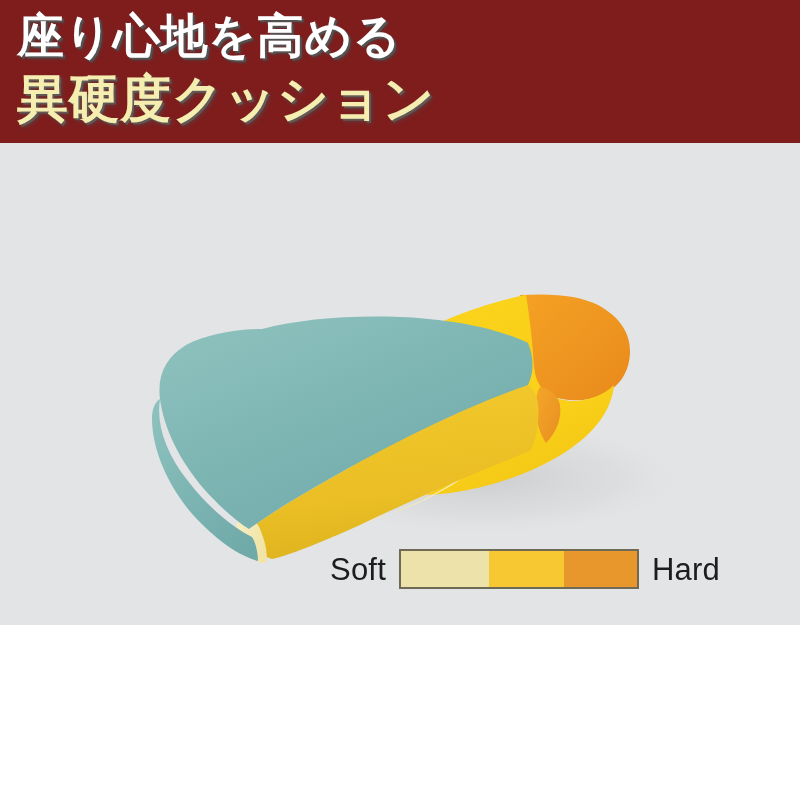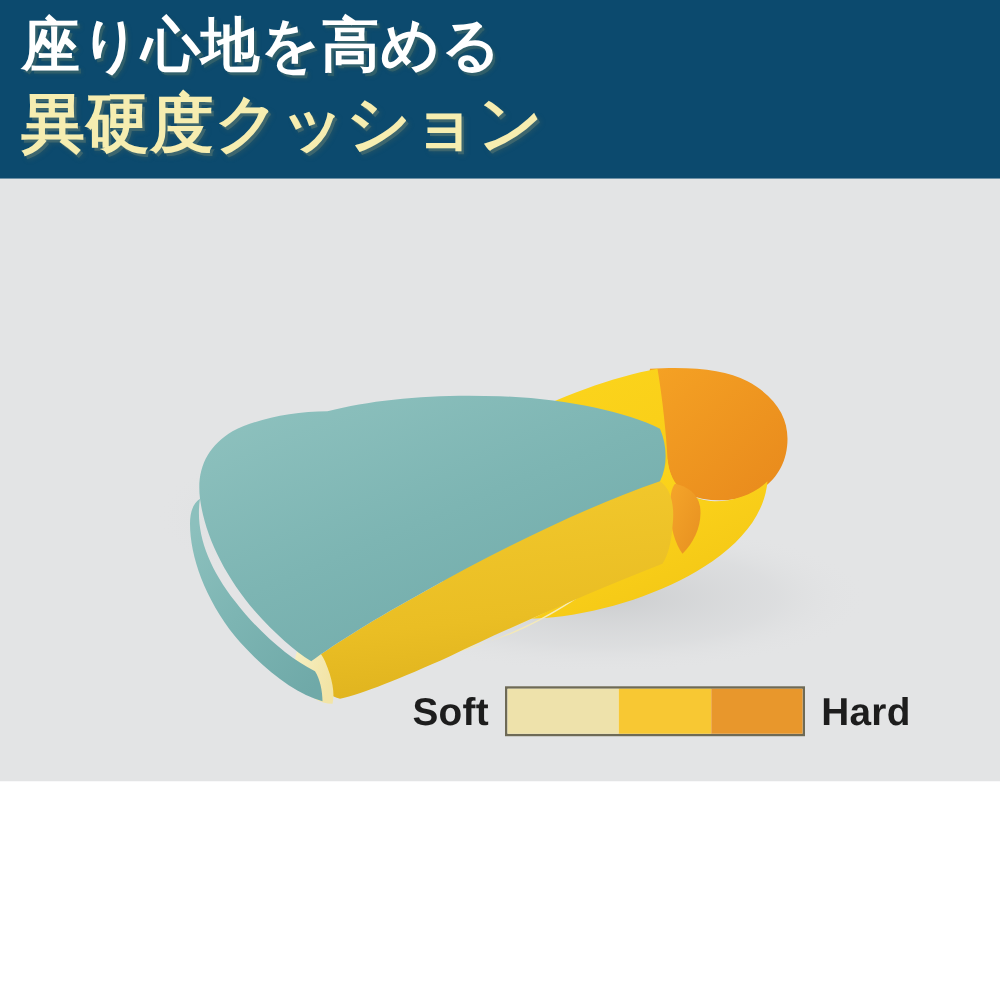--- a/index.html
+++ b/index.html
@@ -20,21 +20,21 @@
     background: #ffffff;
   }
 
   
   .header {
     position: absolute;
     left: 0;
     top: 0;
     width: 800px;
     height: 143px;
-    background: #0c4a6e;
+    background: #7f1d1d;
     overflow: hidden;
   }
   .header-line {
     position: absolute;
     left: 17px;
     white-space: nowrap;
     font-weight: bold;
     letter-spacing: 0.5px;
     line-height: 1;
   }
@@ -86,21 +86,21 @@
     height: 48px;
     display: flex;
     align-items: center;
     gap: 13px;
   }
   .legend-label {
     font-size: 31px;
     color: #1d1d1d;
     line-height: 1;
     letter-spacing: 0.2px;
-    font-weight: 700;
+    font-weight: 400;
   }
   .legend-bar {
     display: flex;
     width: 240px;
     height: 40px;
     border: 2px solid #6e6a56;
     box-sizing: border-box;
     background: #ffffff;
   }
   .legend-seg { height: 100%; }

